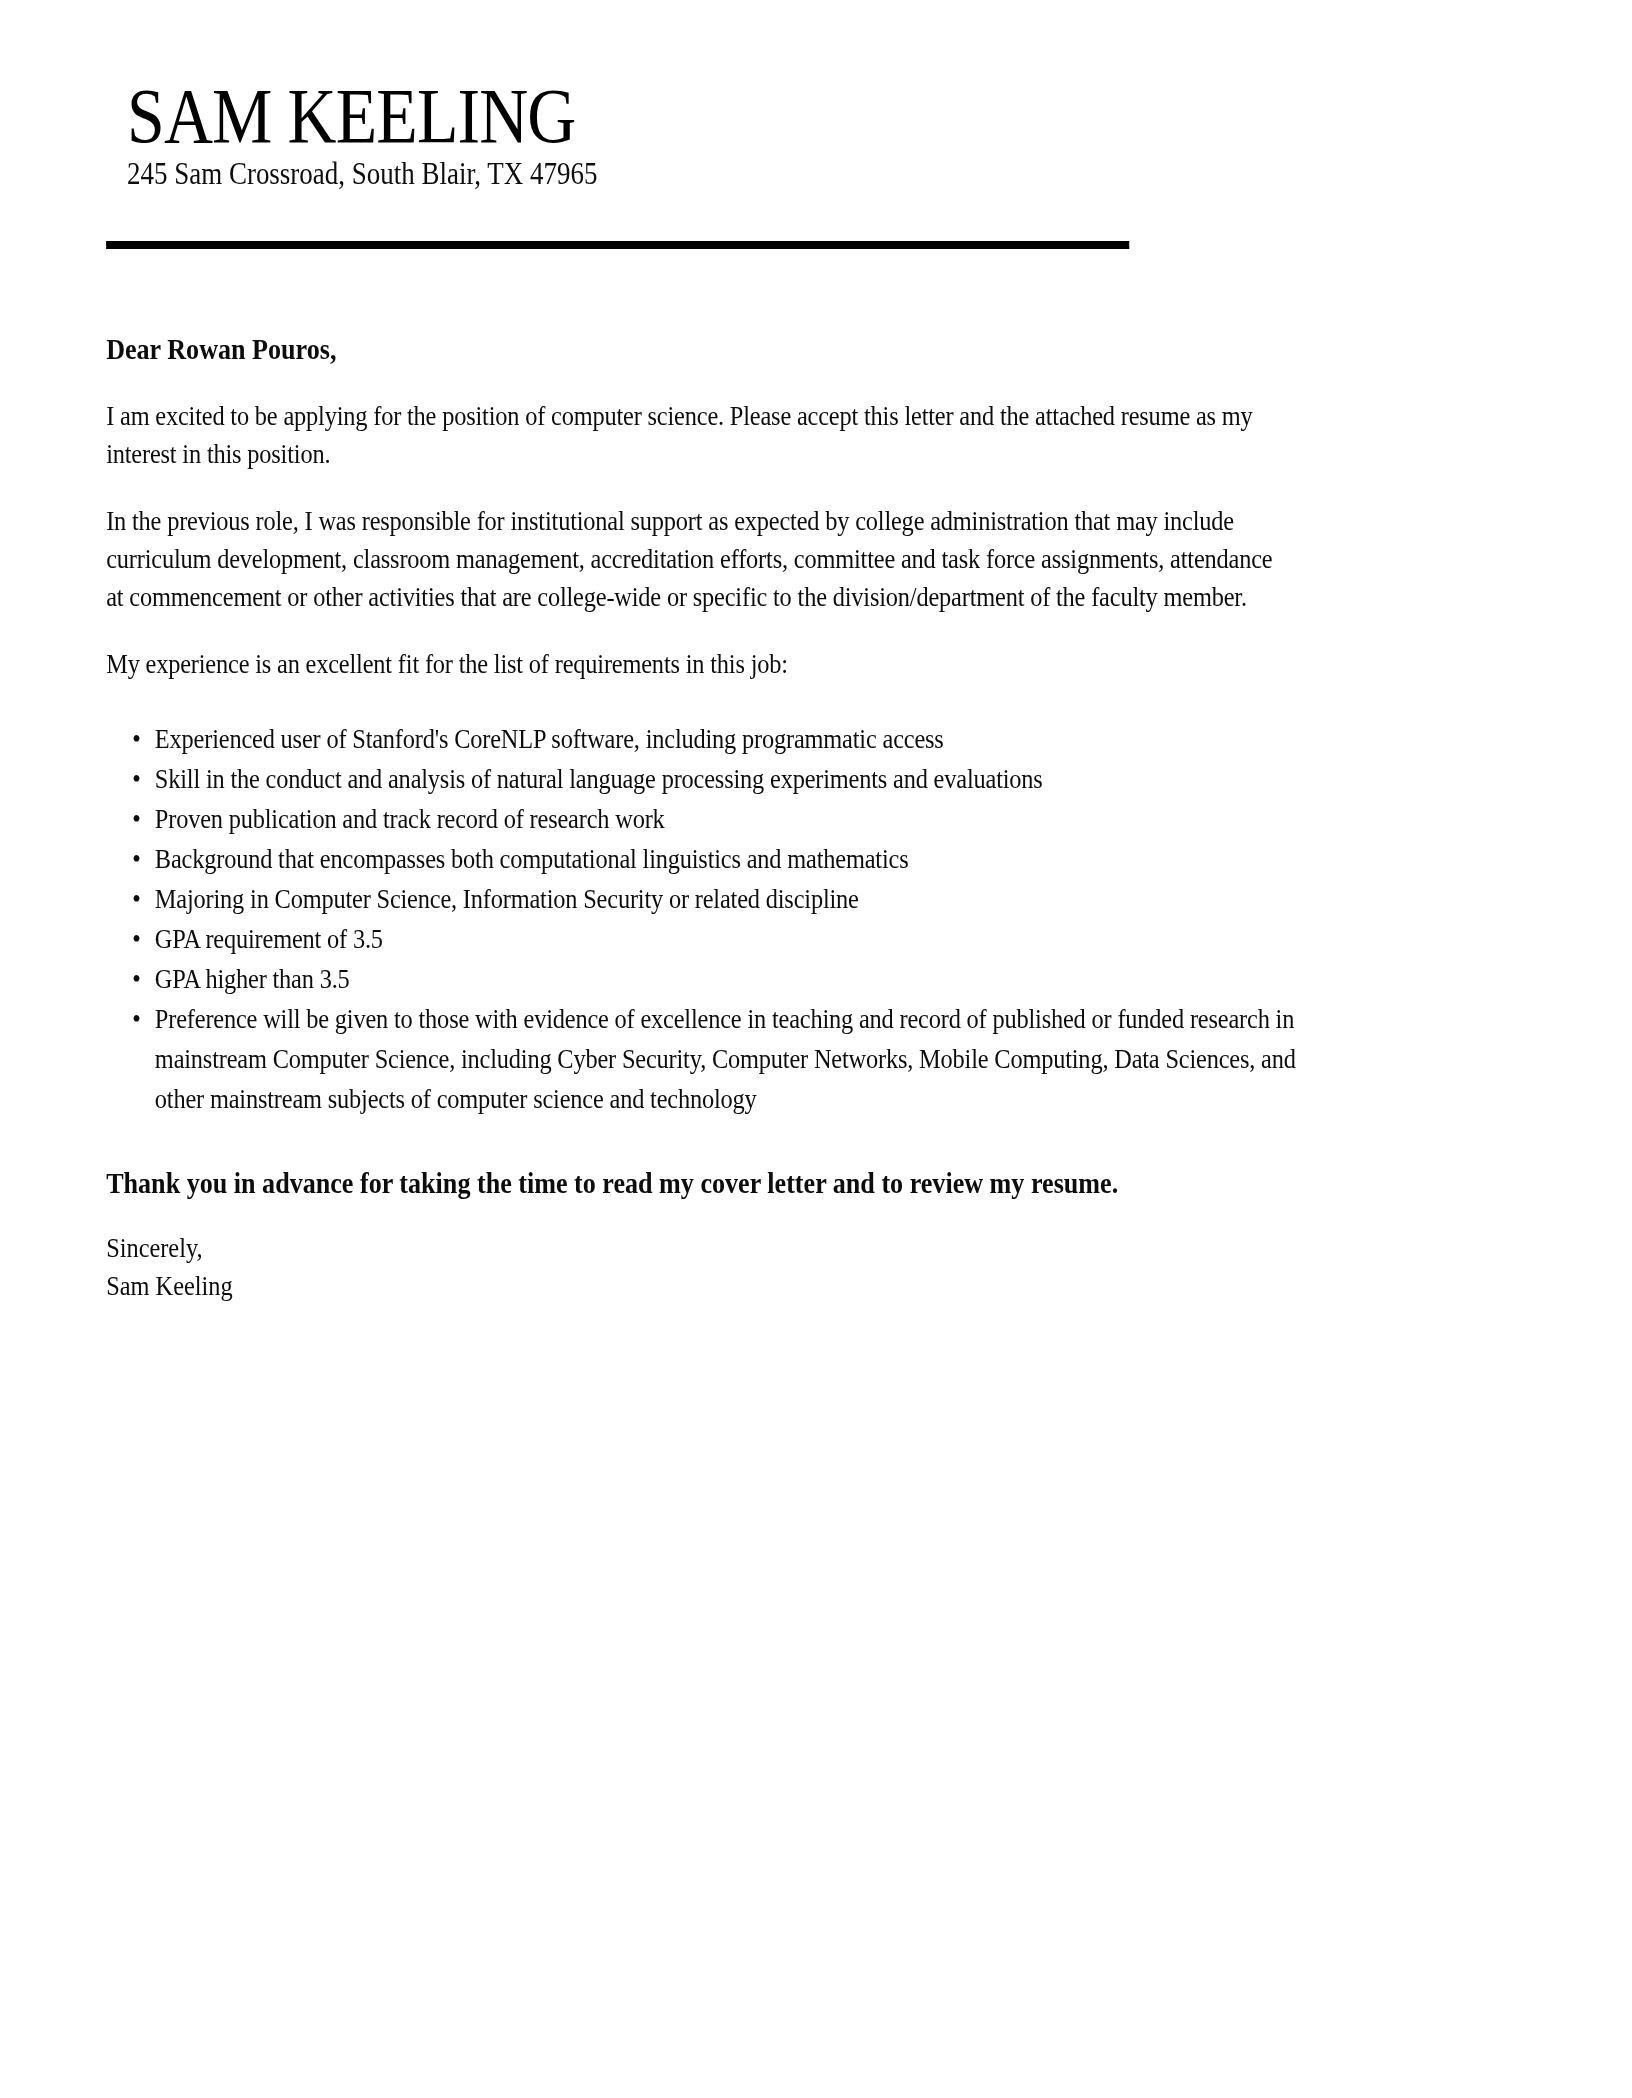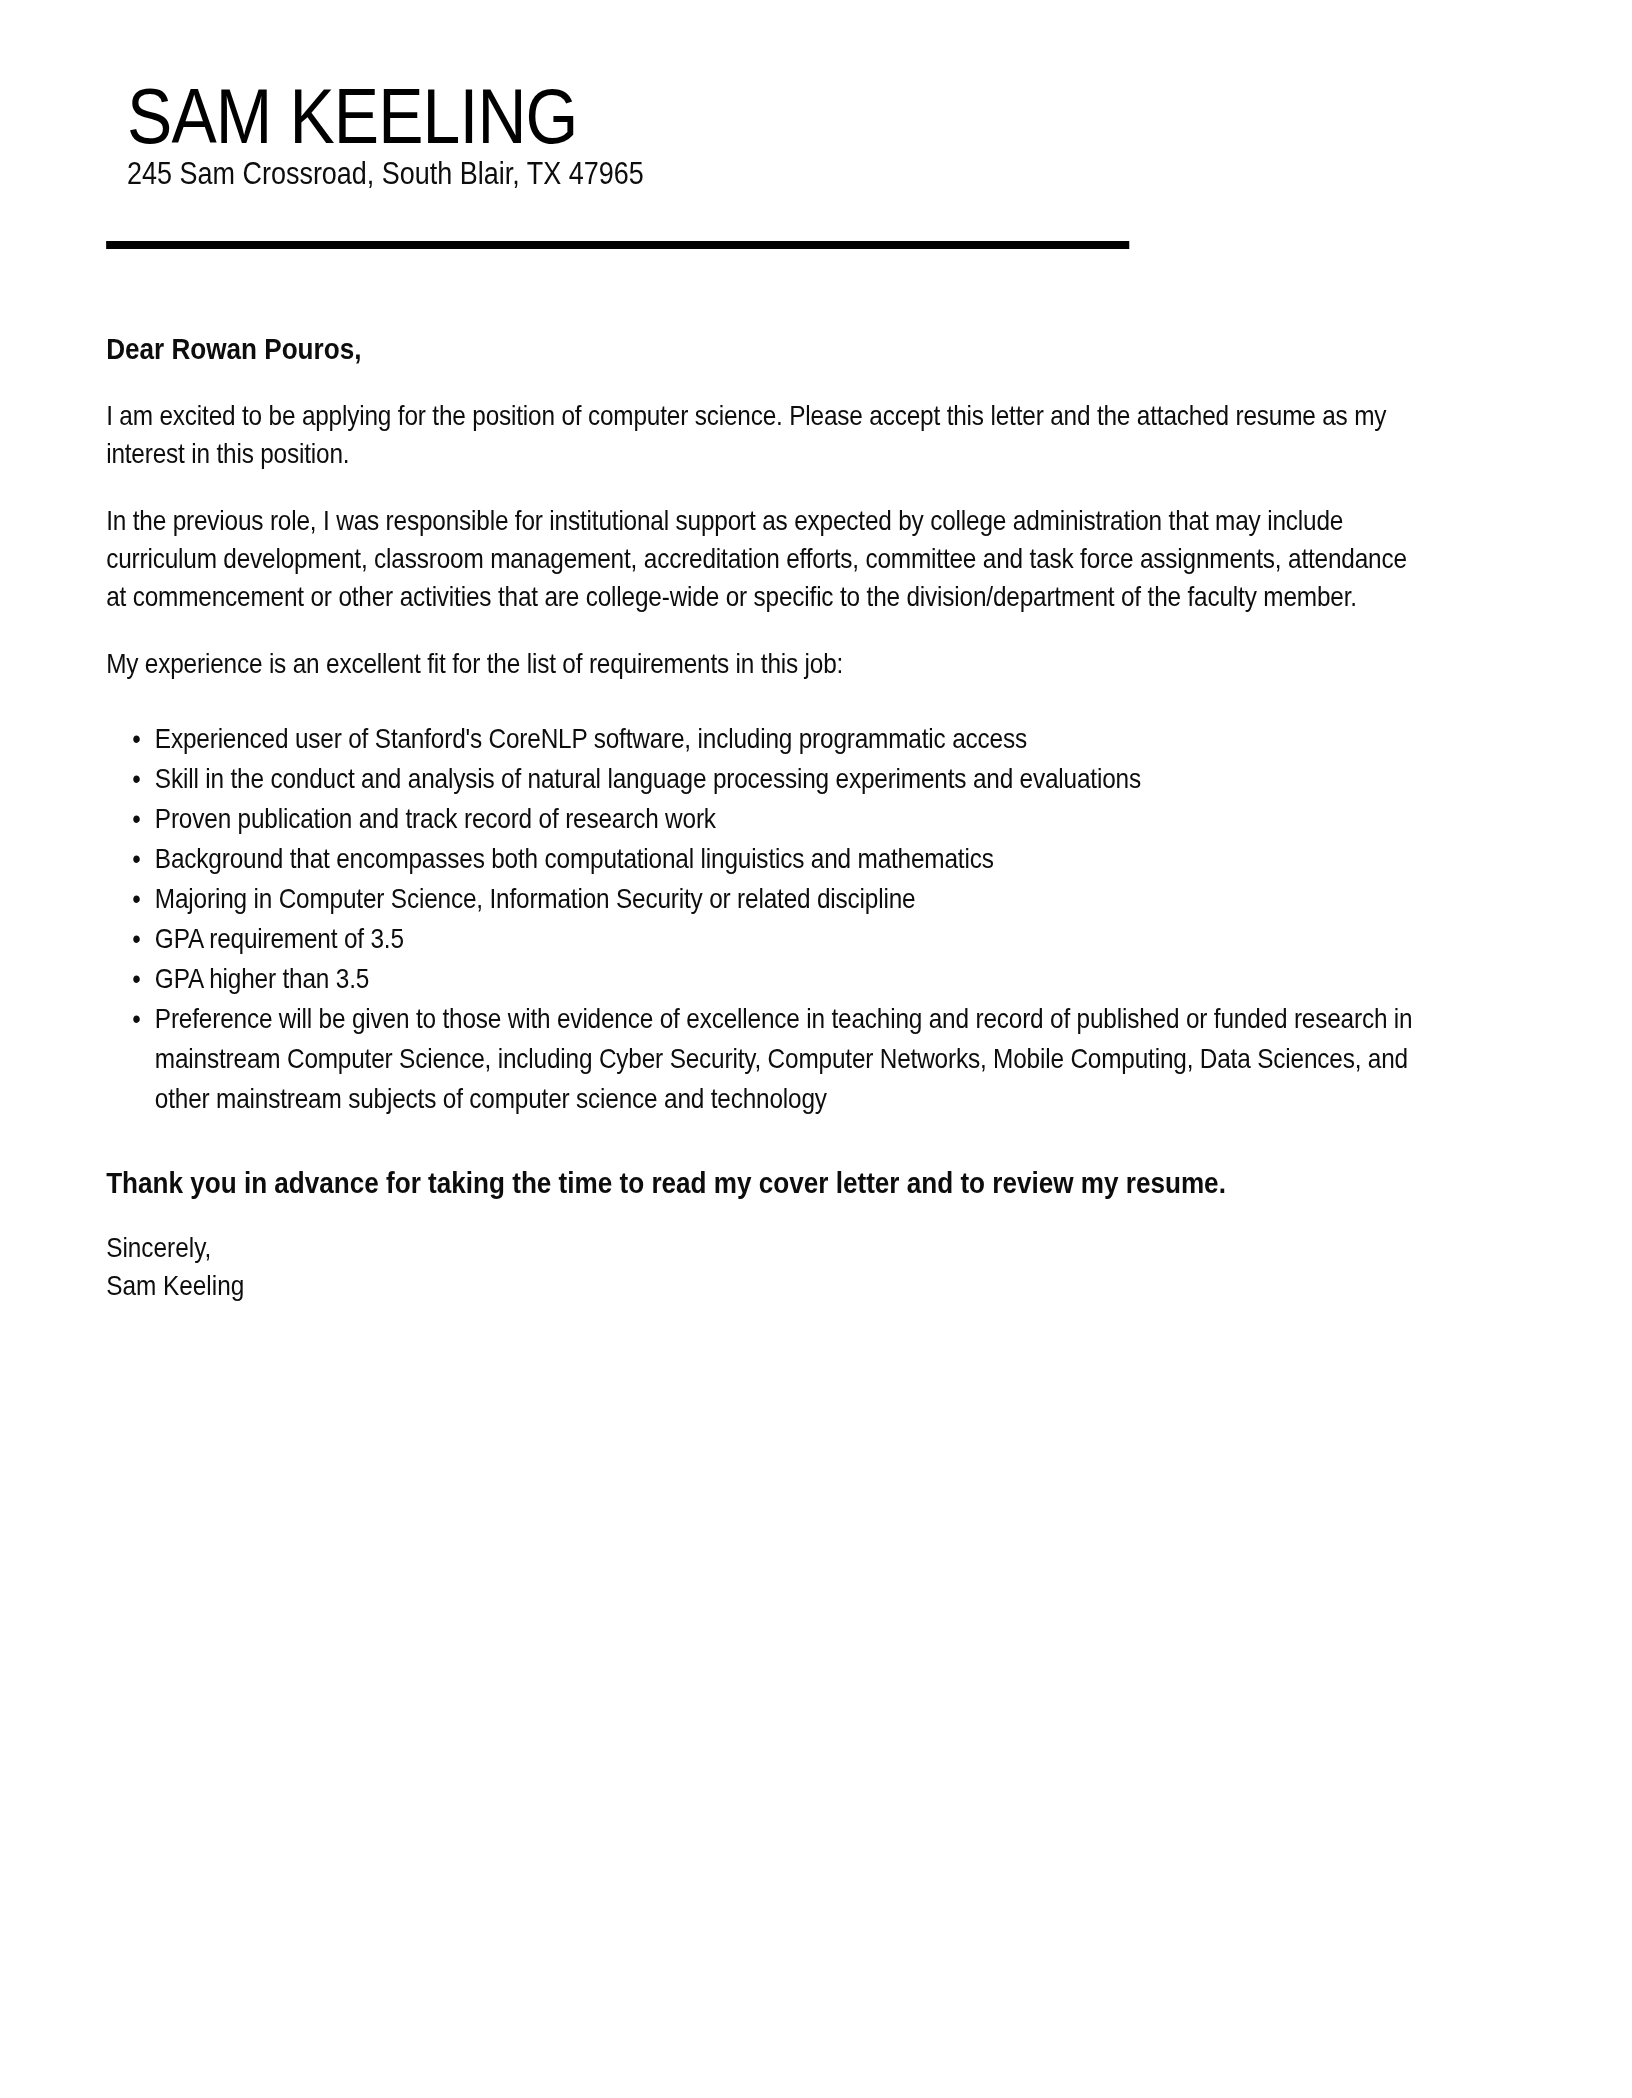--- a/index.html
+++ b/index.html
@@ -6,21 +6,21 @@
     margin: 0;
     padding: 0;
     background: #ffffff;
   }
   .page {
     position: relative;
     width: 1632px;
     height: 2098px;
     background: #ffffff;
     overflow: hidden;
-    font-family: Liberation Sans, sans-serif;
+    font-family: Liberation Serif, serif;
     color: #0d0d0d;
   }
   
   .content {
     box-sizing: border-box;
     width: 1876px;
     padding: 77px 129px 0 122px;
     transform: scaleX(0.87);
     transform-origin: 0 0;
   }

